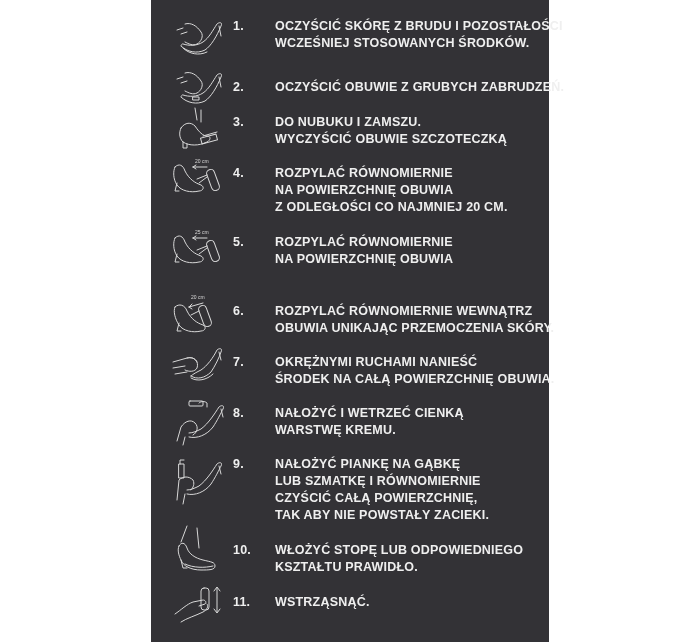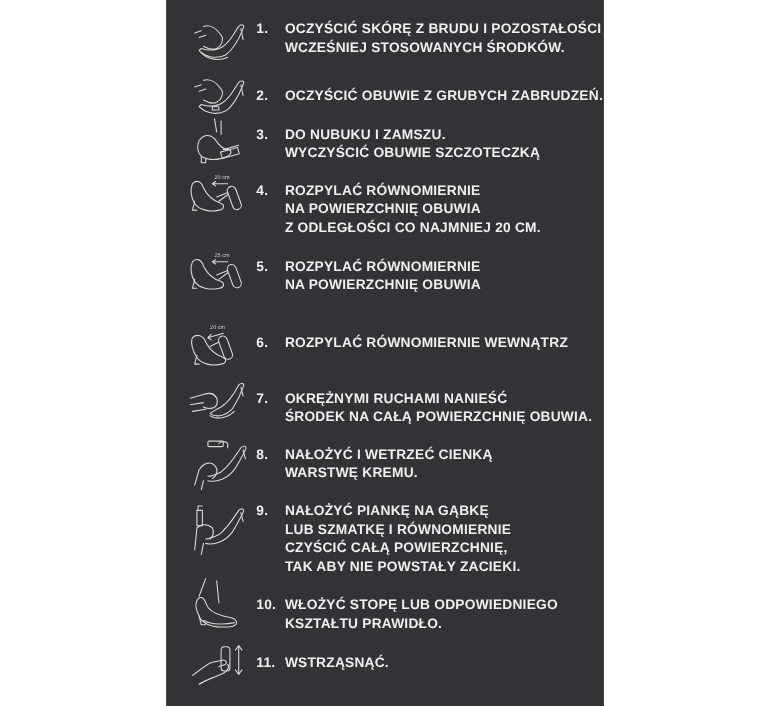--- a/index.html
+++ b/index.html
@@ -15,21 +15,21 @@
   .icon { position: absolute; left: 20px; width: 56px; height: 50px; }
   .icon svg { width: 100%; height: 100%; overflow: visible; }
   .num {
     position: absolute; left: 82px; color: #efefef; font-weight: bold; font-size: 12.5px;
     line-height: 17px; letter-spacing: 0.2px;
   }
   .text {
     position: absolute; left: 108px; color: #efefef; font-weight: bold; font-size: 12.5px;
     line-height: 17px; letter-spacing: 0.2px; white-space: nowrap;
   }
-  .text span { display: block; }
+  .text span { display: block; margin-left: 16px; }
   .ln { fill: none; stroke: #d8d8d8; stroke-width: 1; stroke-linecap: round; stroke-linejoin: round; }
   .lbl { fill: #d8d8d8; font-size: 5px; font-family: "Liberation Sans", sans-serif; }
 </style>
 </head>
 <body>
 
 <div class="panel">
 
   <div class="step" style="top:18px;">
     <div class="icon" style="top:0px;">
@@ -125,20 +125,21 @@
         <path class="ln" d="M32 10 L18 14 M18 14 L21 11 M18 14 L21 16"></path>
         <path class="ln" d="M4 14 C8 10 14 12 16 18 C20 26 26 30 32 32 C36 34 34 38 30 38 C22 40 12 38 8 32 C4 26 2 18 4 14 Z"></path>
         <path class="ln" d="M8 30 L6 38 L10 38"></path>
         <rect class="ln" x="30" y="12" width="8" height="22" rx="4" transform="rotate(-20 34 23)"></rect>
         <path class="ln" d="M28 18 L20 22"></path>
       </svg>
     </div>
     <div class="num">6.</div>
     <div class="text">
       <span>ROZPYLAĆ RÓWNOMIERNIE WEWNĄTRZ</span>
+      <span>OBUWIA UNIKAJĄC PRZEMOCZENIA SKÓRY.</span>
     </div>
   </div>
 
   <div class="step" style="top:354px;">
     <div class="icon" style="top:-6px;">
       <svg viewBox="0 0 56 50">
         <path class="ln" d="M2 14 L16 10 C20 9 24 10 26 14 M2 20 L14 18 M4 26 L16 24"></path>
         <path class="ln" d="M16 10 C24 8 28 14 26 20 C24 24 18 24 14 22"></path>
         <path class="ln" d="M20 28 C26 32 34 30 40 24 C44 18 48 10 50 4 C52 0 48 0 46 2 C42 10 36 18 30 22 C26 24 22 26 20 28 Z"></path>
         <path class="ln" d="M48 4 L50 12"></path>

